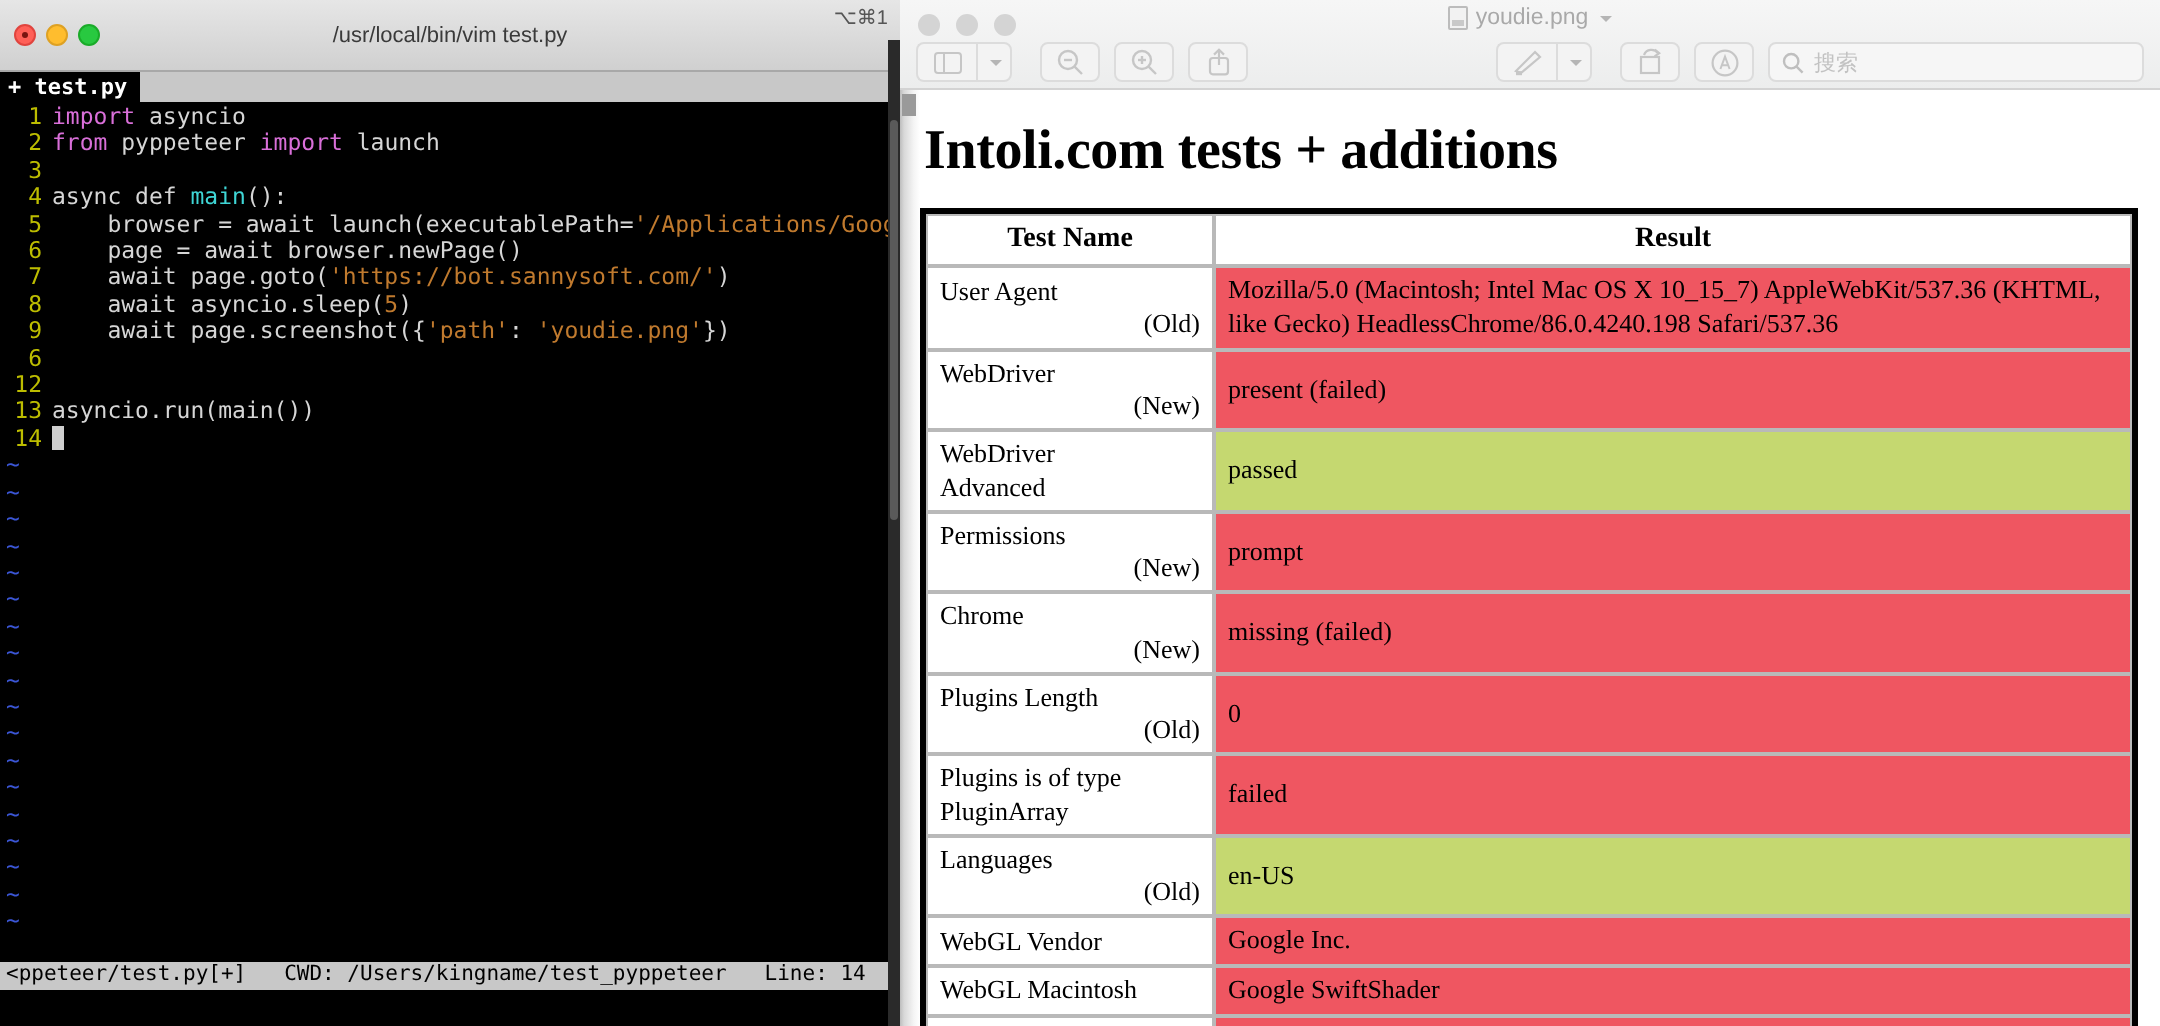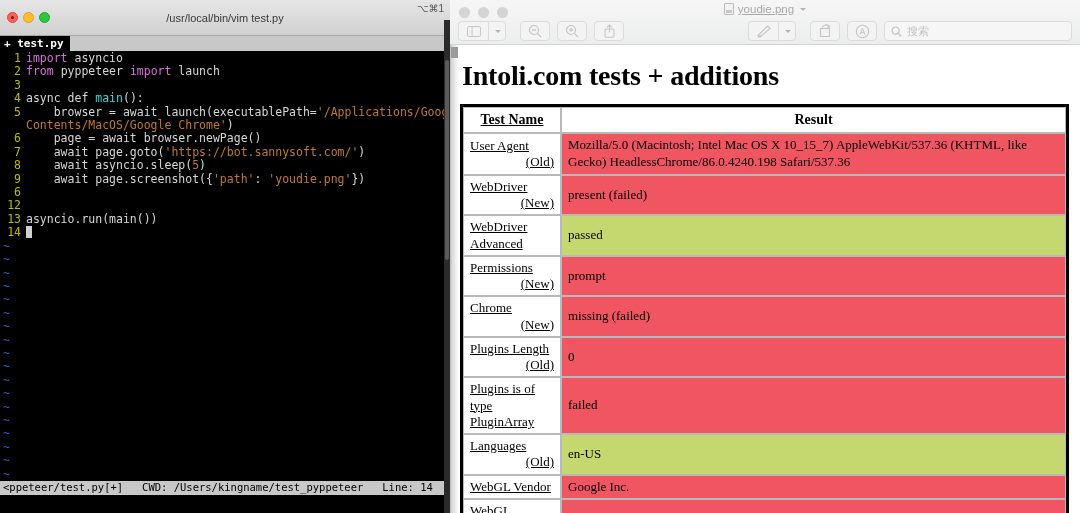--- a/index.html
+++ b/index.html
@@ -120,21 +120,21 @@
     height: 45px;
     background: linear-gradient(#f6f6f6, #eceded);
     border-bottom: 1px solid #d3d3d3;
     position: relative;
   }
   #pv-traffic { display: flex; gap: 8px; padding: 7px 0 0 9px; }
   .pvlight { width: 11px; height: 11px; border-radius: 50%; background: #d4d4d4; }
   #pv-docname {
     position: absolute; top: 3px; left: 0; right: 0;
     display: flex; align-items: center; justify-content: center; gap: 4px;
-    font-size: 11.5px; color: #a9a9a9; text-decoration: underline;
+    font-size: 11.5px; color: #a9a9a9;
   }
   #pv-doc-icon {
     width: 10px; height: 12px; border: 1px solid #bcbcbc;
     background: #f2f2f2; border-radius: 1px; position: relative;
   }
   #pv-doc-icon::after {
     content: ""; position: absolute; left: 1px; top: 6px;
     width: 6px; height: 3px; background: #c9c9c9;
   }
   .chev-sm {
@@ -200,21 +200,21 @@
     font-family: "Liberation Serif", serif;
     table-layout: fixed;
   }
   #tests-table th, #tests-table td {
     border: 1px solid #b9b9b9;
     vertical-align: middle;
     padding: 3px 6px;
     font-size: 13px;
   }
   #tests-table th { font-weight: bold; font-size: 14px; text-align: center; padding: 4px 6px; }
-  .col-name { width: 98px; text-decoration: underline; }
+  .col-name { width: 144px; }
   .tname { display: block; line-height: 1.25; }
   .tname .ver { display: block; text-align: right; }
   .tname .line2 { display: block; text-align: left; }
   td.result { font-size: 13px; line-height: 1.3; }
   td.result.fail { background: #ef5661; }
   td.result.pass { background: #c5d870; }
 </style>
 </head>
 <body>
 
@@ -237,21 +237,20 @@
       <div id="vim-tab-fill"></div>
     </div>
 
     <div id="vim-body">
       <div id="code-lines">
           <div class="codeline"><span class="lnum">1</span><span><span class="kw">import</span><span class="ctext"> asyncio</span></span></div>
           <div class="codeline"><span class="lnum">2</span><span><span class="kw">from</span><span class="ctext"> pyppeteer </span><span class="kw">import</span><span class="ctext"> launch</span></span></div>
           <div class="codeline"><span class="lnum">3</span><span></span></div>
           <div class="codeline"><span class="lnum">4</span><span><span class="ctext">async def </span><span class="fn">main</span><span class="ctext">():</span></span></div>
           <div class="codeline"><span class="lnum">5</span><span><span class="ctext">    browser = await launch(executablePath=</span><span class="str">'/Applications/Google Chrome.app/</span></span></div>
-          <div class="codeline"><span class="lnum wrapcont"></span><span><span class="str">Contents/MacOS/Google Chrome'</span><span class="ctext">)</span></span></div>
           <div class="codeline"><span class="lnum">6</span><span><span class="ctext">    page = await browser.newPage()</span></span></div>
           <div class="codeline"><span class="lnum">7</span><span><span class="ctext">    await page.goto(</span><span class="str">'https://bot.sannysoft.com/'</span><span class="ctext">)</span></span></div>
           <div class="codeline"><span class="lnum">8</span><span><span class="ctext">    await asyncio.sleep(</span><span class="num">5</span><span class="ctext">)</span></span></div>
           <div class="codeline"><span class="lnum">9</span><span><span class="ctext">    await page.screenshot({</span><span class="str">'path'</span><span class="ctext">: </span><span class="str">'youdie.png'</span><span class="ctext">})</span></span></div>
           <div class="codeline"><span class="lnum">6</span><span></span></div>
           <div class="codeline"><span class="lnum">12</span><span></span></div>
           <div class="codeline"><span class="lnum">13</span><span><span class="ctext">asyncio.run(main())</span></span></div>
           <div class="codeline"><span class="lnum">14</span><span><span class="cursorblk"></span></span></div>
         </div>
       <div id="tilde-lines">

